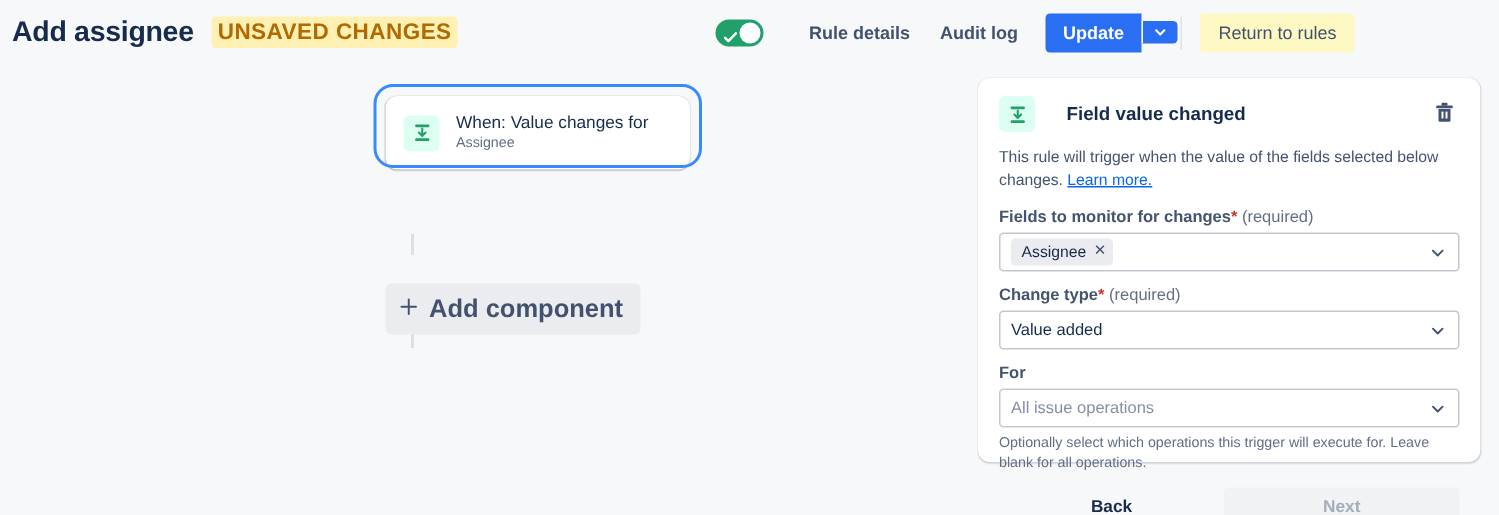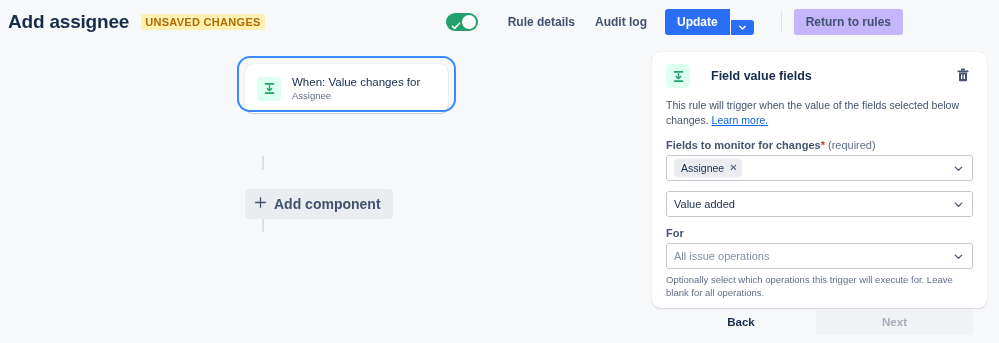--- a/index.html
+++ b/index.html
@@ -17,21 +17,21 @@
     width: 919px; height: 43px;
     display: flex; align-items: center;
     padding: 0 16px 0 8px;
   }
   .page-title {
     font-size: 19px; font-weight: 700; letter-spacing: -0.2px;
     color: #172b4d;
   }
   .unsaved-badge {
     margin-left: 12px;
-    font-size: 11px; font-weight: 700; letter-spacing: 0.3px;
+    font-size: 15px; font-weight: 700; letter-spacing: 0.3px;
     color: #b06a00;
     background: #fff0b3;
     padding: 2px 4px; border-radius: 3px;
     white-space: nowrap;
   }
   .header-right {
     margin-left: auto;
     display: flex; align-items: center; gap: 0;
   }
 
@@ -48,22 +48,22 @@
   }
   .toggle .chk { position: absolute; left: 5px; top: 4px; }
 
   .text-btn {
     font-size: 12px; font-weight: 600; color: #42526e;
     padding: 5px 10px; border-radius: 3px;
     background: transparent; border: none; cursor: pointer;
     white-space: nowrap;
   }
   .split {
-    display: flex; align-items: flex-end;
-    margin-left: 8px; margin-right: 27px;
+    display: flex; align-items: center;
+    margin-left: 8px; margin-right: 2px;
   }
   .primary-btn {
     background: #2a6ff3; color: #fff;
     font-size: 12px; font-weight: 600;
     border: none; cursor: pointer;
     padding: 6px 12px;
     border-radius: 3px 0 0 3px;
     white-space: nowrap;
   }
   .primary-caret {
@@ -71,29 +71,29 @@
     border: none; cursor: pointer;
     border-left: 1px solid #ffffff;
     border-radius: 0 3px 3px 0;
     width: 24px;
     display: flex; align-items: center; justify-content: center;
   }
   .vdivider {
     width: 1px; height: 22px; background: #dfe1e6; margin-right: 12px;
   }
   .neutral-btn {
-    background: #c4b5fd; color: #42526e;
-    font-size: 12px; font-weight: 700;
+    background: #fef9c3; color: #42526e;
+    font-size: 12px; font-weight: 400;
     border: none; cursor: pointer;
     padding: 6px 12px; border-radius: 3px;
     white-space: nowrap;
   }
 
   
-  .canvas { position: absolute; top: 43px; left: 0; width: 640px; height: 300px; text-decoration: underline; }
+  .canvas { position: absolute; top: 43px; left: 12px; width: 640px; height: 300px; text-decoration: underline; }
 
   .connector {
     position: absolute; left: 262px; width: 2px;
     background: #dcdfe4;
   }
   .conn-1 { top: 113px; height: 14px; }
   .conn-2 { top: 171px; height: 18px; }
 
   .node {
     position: absolute; left: 245px;
@@ -127,21 +127,21 @@
   .node-text { display: flex; flex-direction: column; gap: 1px; min-width: 0; }
   .node-title { font-size: 11.5px; color: #172b4d; line-height: 14px; }
   .node-sub   { font-size: 9.5px; color: #626f86; line-height: 12px; }
 
   .add-component {
     position: absolute; left: 245px; top: 146px;
     display: flex; align-items: center; gap: 7px;
     background: #ebecf0;
     border: none; border-radius: 4px;
     padding: 7px 12px 7px 9px;
-    font-size: 14px; font-weight: 600; color: #42526e;
+    font-size: 17px; font-weight: 600; color: #42526e;
     cursor: pointer;
   }
 
   
   .panel {
     position: absolute; left: 652px; top: 52px;
     width: 335px; height: 256px;
     background: #ffffff;
     border-radius: 8px;
     box-shadow: 0 1px 1px rgba(9,30,66,0.13), 0 0 1px rgba(9,30,66,0.2);
@@ -279,21 +279,21 @@
 <div class="panel">
 
   <div class="panel-head">
     <span class="node-icon icon-green">
       <svg width="13" height="13" viewBox="0 0 14 14">
         <rect x="2" y="1" width="10" height="2" rx="0.6" fill="#22a06b"></rect>
         <rect x="2" y="11" width="10" height="2" rx="0.6" fill="#22a06b"></rect>
         <path d="M7 4 V8.6 M4.6 6.9 L7 9.3 L9.4 6.9" stroke="#22a06b" stroke-width="1.5" fill="none" stroke-linecap="round" stroke-linejoin="round"></path>
       </svg>
     </span>
-    <span class="panel-title">Field value fields</span>
+    <span class="panel-title">Field value changed</span>
     <button class="trash-btn">
       <span>
         <svg width="16" height="16" viewBox="0 0 16 16">
           <rect x="6" y="1.5" width="4" height="2" rx="0.6" fill="#44546f"></rect>
           <rect x="2.5" y="3.4" width="11" height="1.8" rx="0.6" fill="#44546f"></rect>
           <path d="M4 5.6 H12 V13.2 a1 1 0 0 1 -1 1 H5 a1 1 0 0 1 -1 -1 Z" fill="#44546f"></path>
           <rect x="6" y="7.4" width="1.3" height="4.6" fill="#ffffff"></rect>
           <rect x="8.7" y="7.4" width="1.3" height="4.6" fill="#ffffff"></rect>
         </svg>
       </span>
@@ -314,20 +314,24 @@
       <span>Assignee</span>
       <span class="chip-x">✕</span>
     </span>
     <span class="caret">
       <svg width="11" height="11" viewBox="0 0 12 12">
           <path d="M2.5 4.5 L6 8 L9.5 4.5" stroke="#44546f" stroke-width="1.4" fill="none" stroke-linecap="round" stroke-linejoin="round"></path>
         </svg>
     </span>
   </div>
 
+  <label class="field-label">
+    <span>Change type</span><span class="req-star">*</span>
+    <span class="req-note">(required)</span>
+  </label>
   <div class="select">
     <span>Value added</span>
     <span class="caret">
       <svg width="11" height="11" viewBox="0 0 12 12">
           <path d="M2.5 4.5 L6 8 L9.5 4.5" stroke="#44546f" stroke-width="1.4" fill="none" stroke-linecap="round" stroke-linejoin="round"></path>
         </svg>
     </span>
   </div>
 
   <label class="field-label">For</label>

